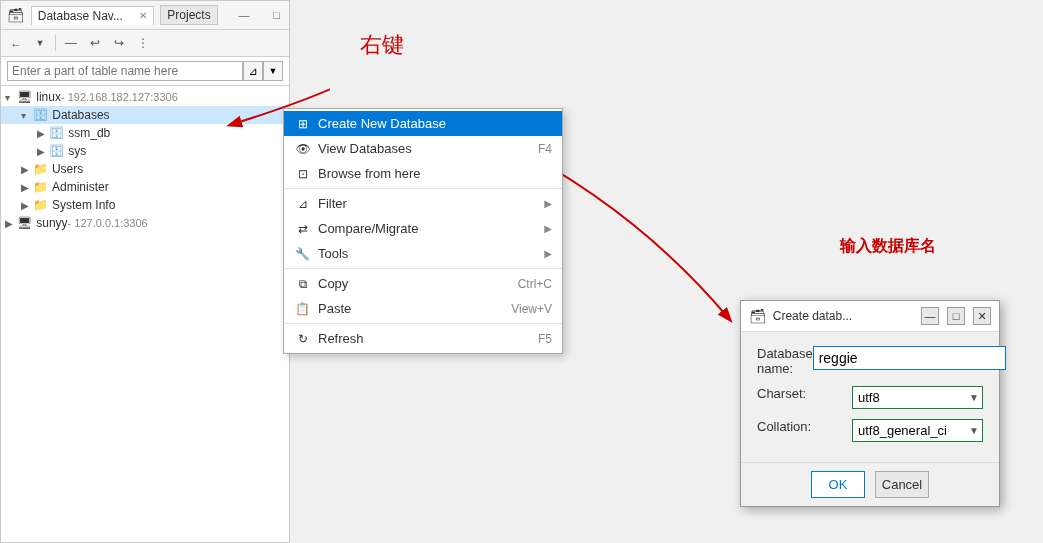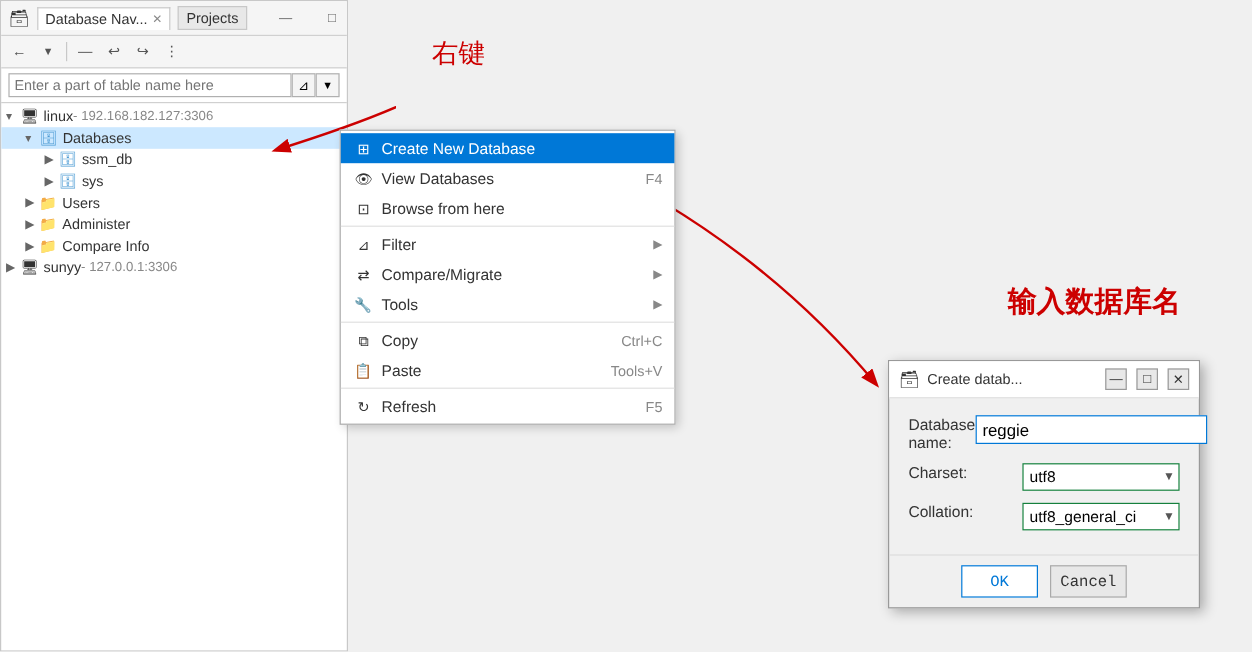--- a/index.html
+++ b/index.html
@@ -29,21 +29,21 @@
       background: #f5f5f5;
       border-bottom: 1px solid #d0d0d0;
       padding: 4px 6px;
       display: flex;
       align-items: center;
       gap: 6px;
       font-size: 12px;
       color: #333;
     }
     .panel-titlebar .tab {
-      display: flex; align-items: center; gap: 4px;
+      display: flex; align-items: center; gap: 16px;
       padding: 2px 6px;
       background: #fff;
       border: 1px solid #c8c8c8;
       border-bottom: none;
       font-size: 12px;
       cursor: pointer;
     }
     .panel-titlebar .tab-inactive {
       background: #e8e8e8;
       border: 1px solid #c8c8c8;
@@ -245,39 +245,38 @@
     }
 
     .dialog-footer {
       border-top: 1px solid #ddd;
       padding: 8px 10px;
       display: flex;
       justify-content: center;
       gap: 10px;
     }
     .dialog-btn {
-      width: 64px;
+      width: 54px;
       padding: 5px 0;
       font-size: 13px;
       cursor: pointer;
       border: 1px solid #aaa;
       background: #e8e8e8;
       color: #333;
       text-align: center;
-      font-family: Liberation Mono, monospace;
     }
     .dialog-btn.primary {
       border: 1px solid #0078d7;
       background: #fff;
       color: #0078d7;
     }
 
     .annotation-chinese {
       position: absolute;
-      font-size: 24px;
+      font-size: 16px;
       font-weight: bold;
       color: #cc0000;
       font-family: 'SimHei', 'STHeiti', sans-serif;
       line-height: 1.4;
     }
   </style>
 </head>
 <body>
 
 <div class="panel">
@@ -354,21 +353,21 @@
       <span class="indent"></span>
       <span class="arrow">▶</span>
       <span class="icon" style="color:#e8a000;">📁</span>
       <span>Administer</span>
     </div>
 
     <div class="tree-item">
       <span class="indent"></span>
       <span class="arrow">▶</span>
       <span class="icon" style="color:#e8a000;">📁</span>
-      <span>Compare Info</span>
+      <span>System Info</span>
     </div>
 
     <div class="tree-item">
       <span class="arrow">▶</span>
       <span class="icon">🖥</span>
       <span>sunyy</span>
       <span style="color:#888;font-size:11px;"> - 127.0.0.1:3306</span>
     </div>
   </div>
 </div>
@@ -413,21 +412,21 @@
 
   <div class="menu-item">
     <span class="menu-icon">⧉</span>
     <span class="menu-label">Copy</span>
     <span class="menu-shortcut">Ctrl+C</span>
   </div>
 
   <div class="menu-item">
     <span class="menu-icon">📋</span>
     <span class="menu-label">Paste</span>
-    <span class="menu-shortcut">Tools+V</span>
+    <span class="menu-shortcut">View+V</span>
   </div>
   <div class="menu-sep"></div>
 
   <div class="menu-item">
     <span class="menu-icon">↻</span>
     <span class="menu-label">Refresh</span>
     <span class="menu-shortcut">F5</span>
   </div>
 </div>
 

